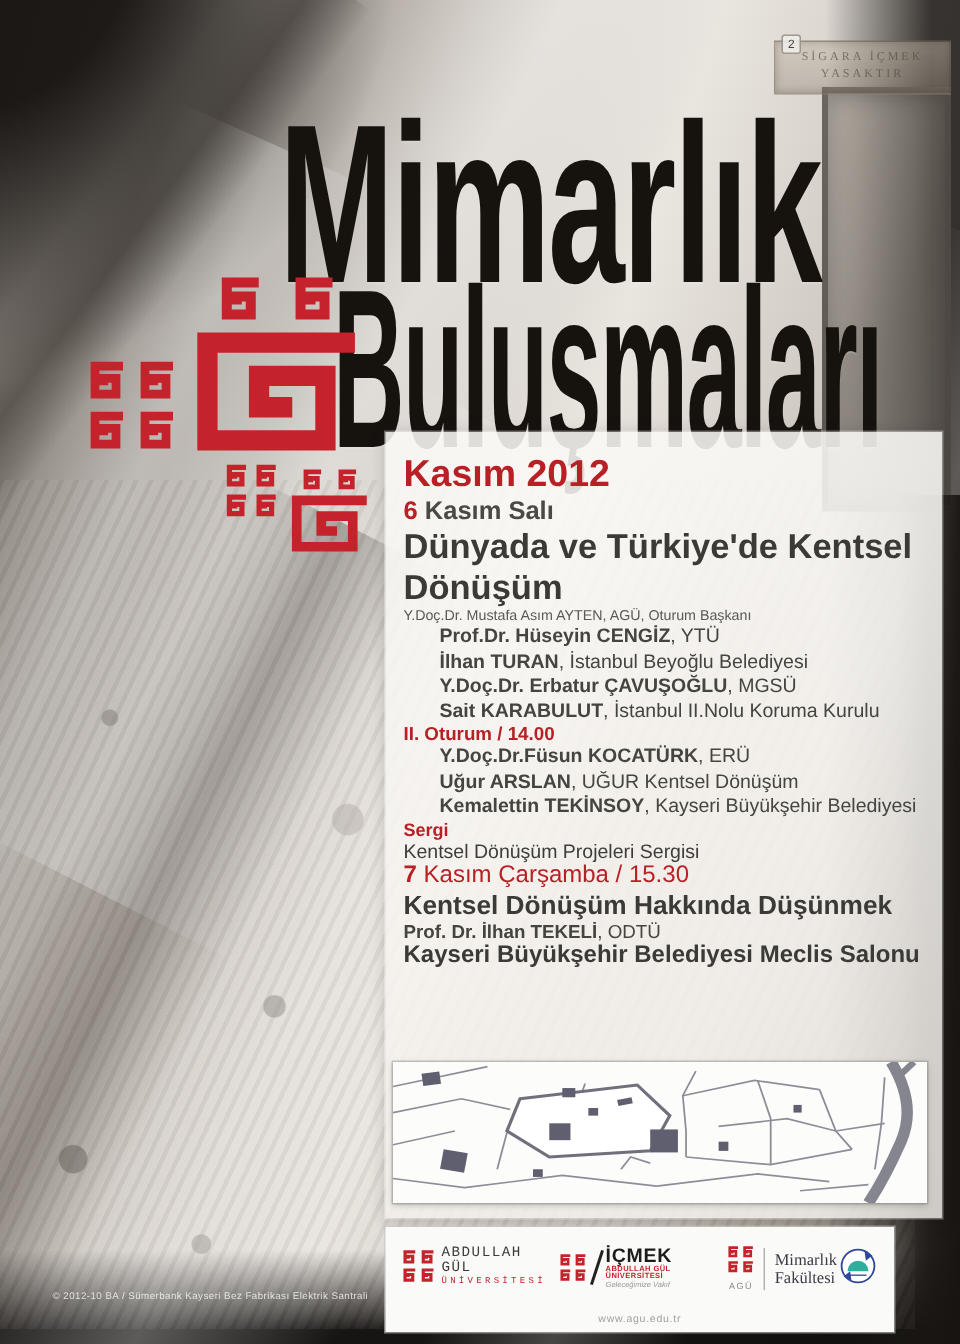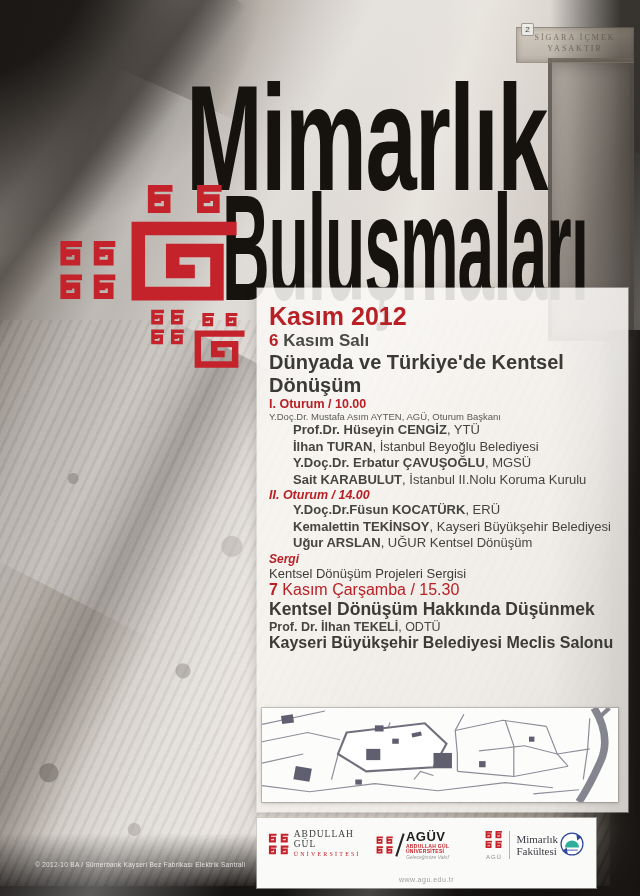--- a/index.html
+++ b/index.html
@@ -54,41 +54,41 @@
   
   .panel{position:absolute;left:257px;top:288px;width:371px;height:524px;
       background:linear-gradient(to bottom,rgba(251,249,246,.88),rgba(245,242,237,.82));
       box-shadow:0 0 0 1px rgba(255,255,255,.35), 0 2px 10px rgba(40,35,30,.25);
       box-sizing:border-box;padding:14px 12px 0 12px;color:#3d3c38;}
   .panel p,.panel h1,.panel h2,.panel h3{margin:0;}
   .b{font-weight:700;}
   .month{font-size:25px;font-weight:700;color:#b92025;}
   .dateline{margin-top:17px;font-size:17px;color:#4a4945;font-weight:600;}
   .dateline .num{color:#b92025;font-weight:700;}
-  .stitle{margin-top:3px;font-size:20px;font-weight:700;color:#3b3a36;}
+  .stitle{margin-top:3px;font-size:23px;font-weight:700;color:#3b3a36;}
   .othdr{margin-top:5px;font-size:12.5px;font-weight:700;color:#b92025;}
   .chair{font-size:9.5px;color:#5a5954;margin-top:1px;}
   .spk{font-size:13px;line-height:16.5px;color:#45443f;padding-left:24px;}
-  .gap18{margin-top:18px;font-style:italic;}
+  .gap18{margin-top:18px;}
   .sergilbl{font-size:12px;font-weight:700;color:#b92025;}
   .sergittl{font-size:13px;font-weight:400;margin-top:1px;}
   .date2{margin-top:18px;font-size:16px;color:#b92025;}
   .date2 .num{font-weight:700;}
   .stitle2{font-size:17.5px;font-weight:700;color:#3b3a36;margin-top:2px;}
   .spk2{font-size:12.5px;margin-top:1px;color:#45443f;}
   .venue{margin-top:17px;font-size:16px;font-weight:700;color:#3b3a36;}
   .map-box{position:absolute;left:5px;right:10px;bottom:10px;height:94px;background:#fdfdfc;
       box-shadow:0 0 0 1px rgba(120,115,108,.35), 0 1px 4px rgba(60,55,50,.3);}
   .map-box svg{display:block;width:100%;height:100%;}
   
   .logobar{position:absolute;left:257px;top:818px;width:339px;height:70px;background:#fafaf9;
       box-shadow:0 0 0 1px rgba(200,198,194,.6);display:flex;align-items:flex-start;
       justify-content:space-between;padding:12px 10px 0 10px;box-sizing:border-box;}
   .lg{display:flex;align-items:center;gap:4px;}
-  .lg-agu-txt{font-family:Liberation Serif, serif;line-height:1;}
+  .lg-agu-txt{font-family:Liberation Mono, monospace;line-height:1;}
   .lg-agu-l1{font-size:9.5px;letter-spacing:1px;color:#3c3b3a;}
   .lg-agu-l2{font-size:6px;letter-spacing:2.2px;color:#c5232b;margin-top:2px;}
   .lg-aguv{position:relative;}
   .slash{width:2px;height:24px;background:#222;transform:rotate(18deg);margin:0 1px;}
   .aguv-txt{line-height:1;}
   .aguv-name{font-size:13px;font-weight:700;color:#1d1c1b;letter-spacing:.5px;}
   .aguv-l1{font-size:5px;color:#c5232b;font-weight:700;margin-top:1px;letter-spacing:.3px;}
   .aguv-l2{font-size:5px;color:#9a9894;font-style:italic;margin-top:1px;}
   .lg-fak{gap:6px;}
   .fak-ic{text-align:center;}
@@ -156,31 +156,30 @@
     <svg width="56" height="56">
         <use href="#motif-large"></use>
       </svg></div>
 
   <section class="panel">
     <h1 class="month">Kasım 2012</h1>
 
     <p class="dateline"><span class="num">6</span><span> Kasım Salı</span></p>
     <h2 class="stitle">Dünyada ve Türkiye'de Kentsel Dönüşüm</h2>
 
-    <h3 class="othdr">I. Oturum / 10.00</h3>
     <p class="chair">Y.Doç.Dr. Mustafa Asım AYTEN, AGÜ, Oturum Başkanı</p>
     <p class="spk"><span class="b">Prof.Dr. Hüseyin CENGİZ</span><span>, YTÜ</span></p>
     <p class="spk"><span class="b">İlhan TURAN</span><span>,  İstanbul Beyoğlu Belediyesi</span></p>
     <p class="spk"><span class="b">Y.Doç.Dr. Erbatur ÇAVUŞOĞLU</span><span>, MGSÜ</span></p>
     <p class="spk"><span class="b">Sait KARABULUT</span><span>, İstanbul II.Nolu Koruma Kurulu</span></p>
 
     <h3 class="othdr gap18">II. Oturum / 14.00</h3>
     <p class="spk"><span class="b">Y.Doç.Dr.Füsun KOCATÜRK</span><span>, ERÜ</span></p>
+    <p class="spk"><span class="b">Uğur ARSLAN</span><span>, UĞUR Kentsel Dönüşüm</span></p>
     <p class="spk"><span class="b">Kemalettin TEKİNSOY</span><span>, Kayseri Büyükşehir Belediyesi</span></p>
-    <p class="spk"><span class="b">Uğur ARSLAN</span><span>, UĞUR Kentsel Dönüşüm</span></p>
 
     <p class="sergilbl gap18">Sergi</p>
     <p class="sergittl">Kentsel Dönüşüm Projeleri Sergisi</p>
 
     <p class="date2"><span class="num">7</span><span> Kasım Çarşamba / 15.30</span></p>
     <h2 class="stitle2">Kentsel Dönüşüm Hakkında Düşünmek</h2>
     <p class="spk2"><span class="b">Prof. Dr. İlhan TEKELİ</span><span>, ODTÜ</span></p>
 
     <p class="venue">Kayseri Büyükşehir Belediyesi Meclis Salonu</p>
 
@@ -234,21 +233,21 @@
         <div class="lg-agu-l1">ABDULLAH GÜL</div>
         <div class="lg-agu-l2">ÜNİVERSİTESİ</div>
       </div>
     </div>
     <div class="lg lg-aguv">
       <svg width="20" height="20" style="color:#c5232b">
           <use href="#motif-quad"></use>
         </svg>
       <div class="slash"></div>
       <div class="aguv-txt">
-        <div class="aguv-name">AGÜV</div>
+        <div class="aguv-name">İÇMEK</div>
         <div class="aguv-l1">ABDULLAH GÜL ÜNİVERSİTESİ</div>
         <div class="aguv-l2">Geleceğimize Vakıf</div>
       </div>
     </div>
     <div class="lg lg-fak">
       <div class="fak-ic">
         <svg width="19" height="19" style="color:#c5232b">
             <use href="#motif-quad"></use>
           </svg>
         <div class="fak-abbr">AGÜ</div>

